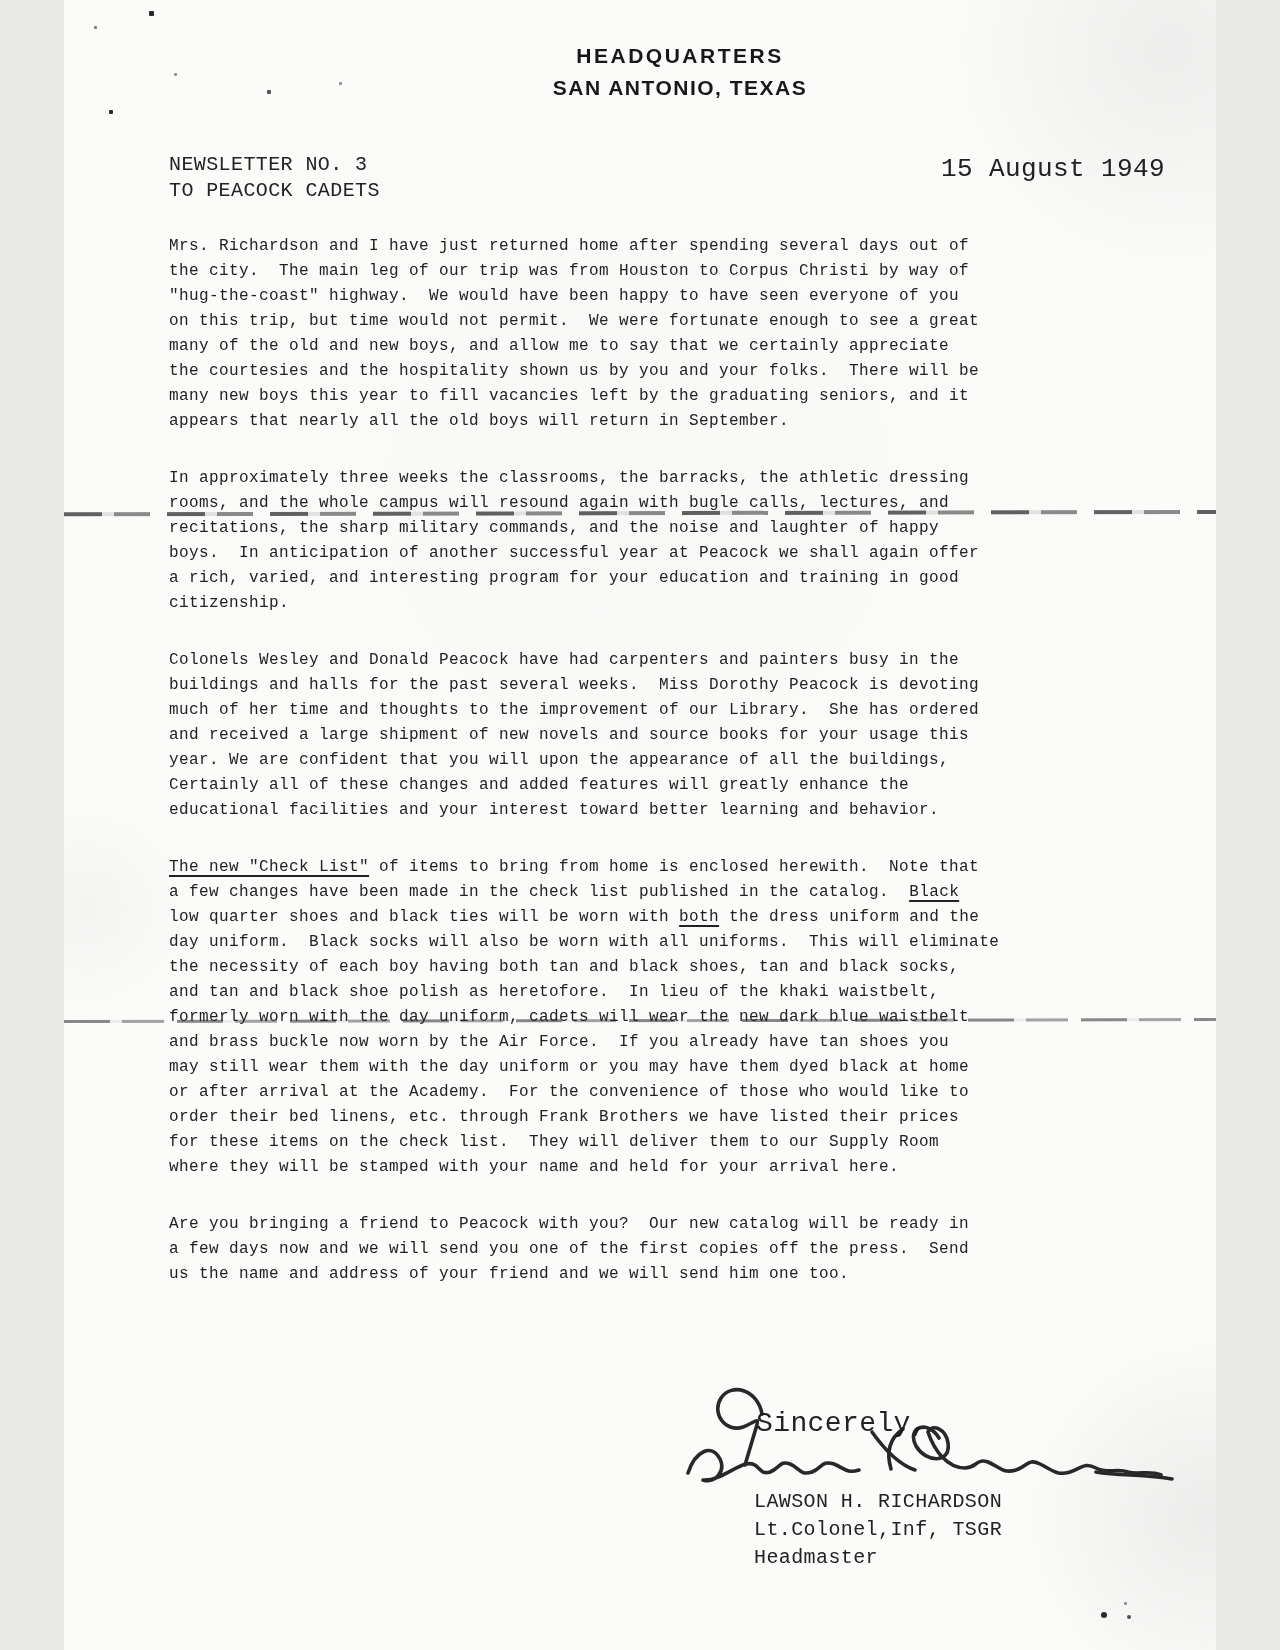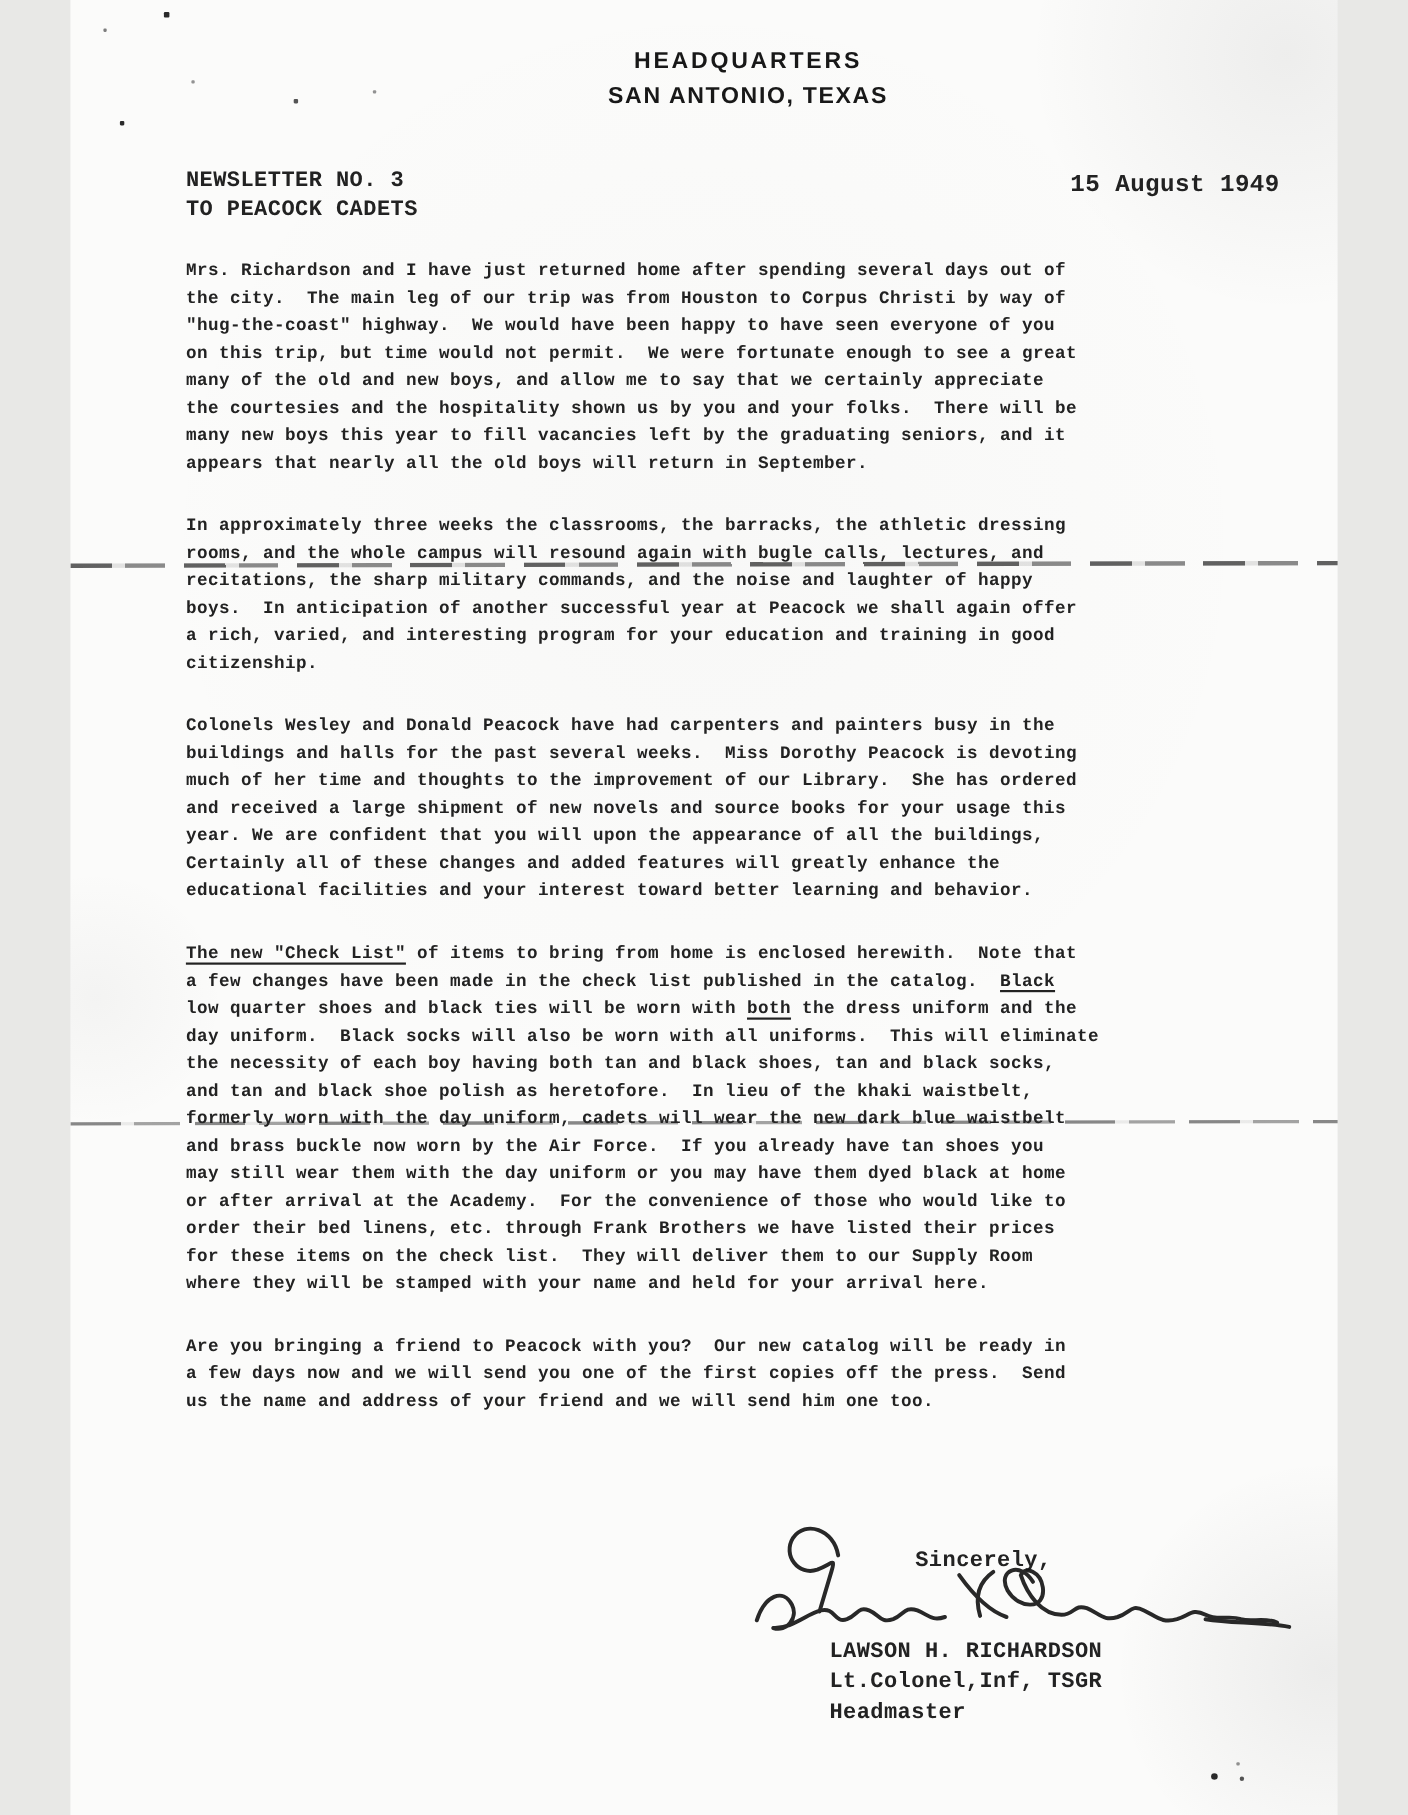--- a/index.html
+++ b/index.html
@@ -13,44 +13,44 @@
       radial-gradient(circle at 50% 30%, rgba(120,120,120,0.025), transparent 40%);
     overflow:hidden;
     color:#1f1f1f;
   }
   .letterhead { padding-top:44px; width:1232px; text-align:center;
     font-family:"Liberation Sans", sans-serif; font-weight:bold; color:#181818; }
   .lh1 { font-size:21px; letter-spacing:2.5px; }
   .lh2 { font-size:31px; letter-spacing:2px; margin-top:9px; }
   .lh3 { font-size:21px; letter-spacing:1.5px; margin-top:8px; }
 
-  .mono { font-family:"Liberation Mono", monospace; font-weight:bold; color:#222;
+  .mono { font-family:"Liberation Mono", monospace; font-weight:normal; color:#222;
     letter-spacing:0.4px; }
 
   .meta { position:relative; margin:52px 0 0 105px; font-size:20px; line-height:26px; }
-  .date { position:absolute; left:804px; top:4px; font-size:22px; }
+  .date { position:absolute; left:772px; top:4px; font-size:26px; }
 
   .body-text { margin:30px 0 0 105px; width:1008px; font-size:16px; line-height:25px; }
   .para + .para { margin-top:32px; }
   .line { white-space:pre-wrap; }
   .u { text-decoration:underline; text-decoration-thickness:2px; text-underline-offset:4px; }
 
   .crease { position:absolute; height:4px; pointer-events:none;
     background:repeating-linear-gradient(90deg,
       rgba(45,45,45,.75) 0 38px, rgba(45,45,45,.12) 38px 50px,
       rgba(45,45,45,.55) 50px 86px, rgba(45,45,45,0) 86px 103px); }
   #crease1 { left:0; top:511px; width:1280px; transform:rotate(-0.12deg); }
   .creased { position:relative; }
   .creased::after { content:""; position:absolute; left:-105px; top:14px; width:1280px; height:3px;
     pointer-events:none; transform:rotate(-0.1deg);
     background:repeating-linear-gradient(90deg,
       rgba(40,40,40,.55) 0 46px, rgba(40,40,40,.08) 46px 58px,
       rgba(40,40,40,.42) 58px 100px, rgba(40,40,40,0) 100px 113px); }
 
-  .sig-closing { position:absolute; left:728px; top:1408px; font-size:20px;margin-left:40px; }
+  .sig-closing { position:absolute; left:652px; top:1408px; font-size:28px;margin-left:40px; }
   .sig-svg { position:absolute; left:612px; top:1372px; }
   .sig-block { position:absolute; left:690px; top:1488px; font-size:20px; line-height:28px; }
 
   .speck { position:absolute; background:#2a2a2a; border-radius:1px; }
 </style>
 </head>
 <body>
 
 <div class="page">
 

